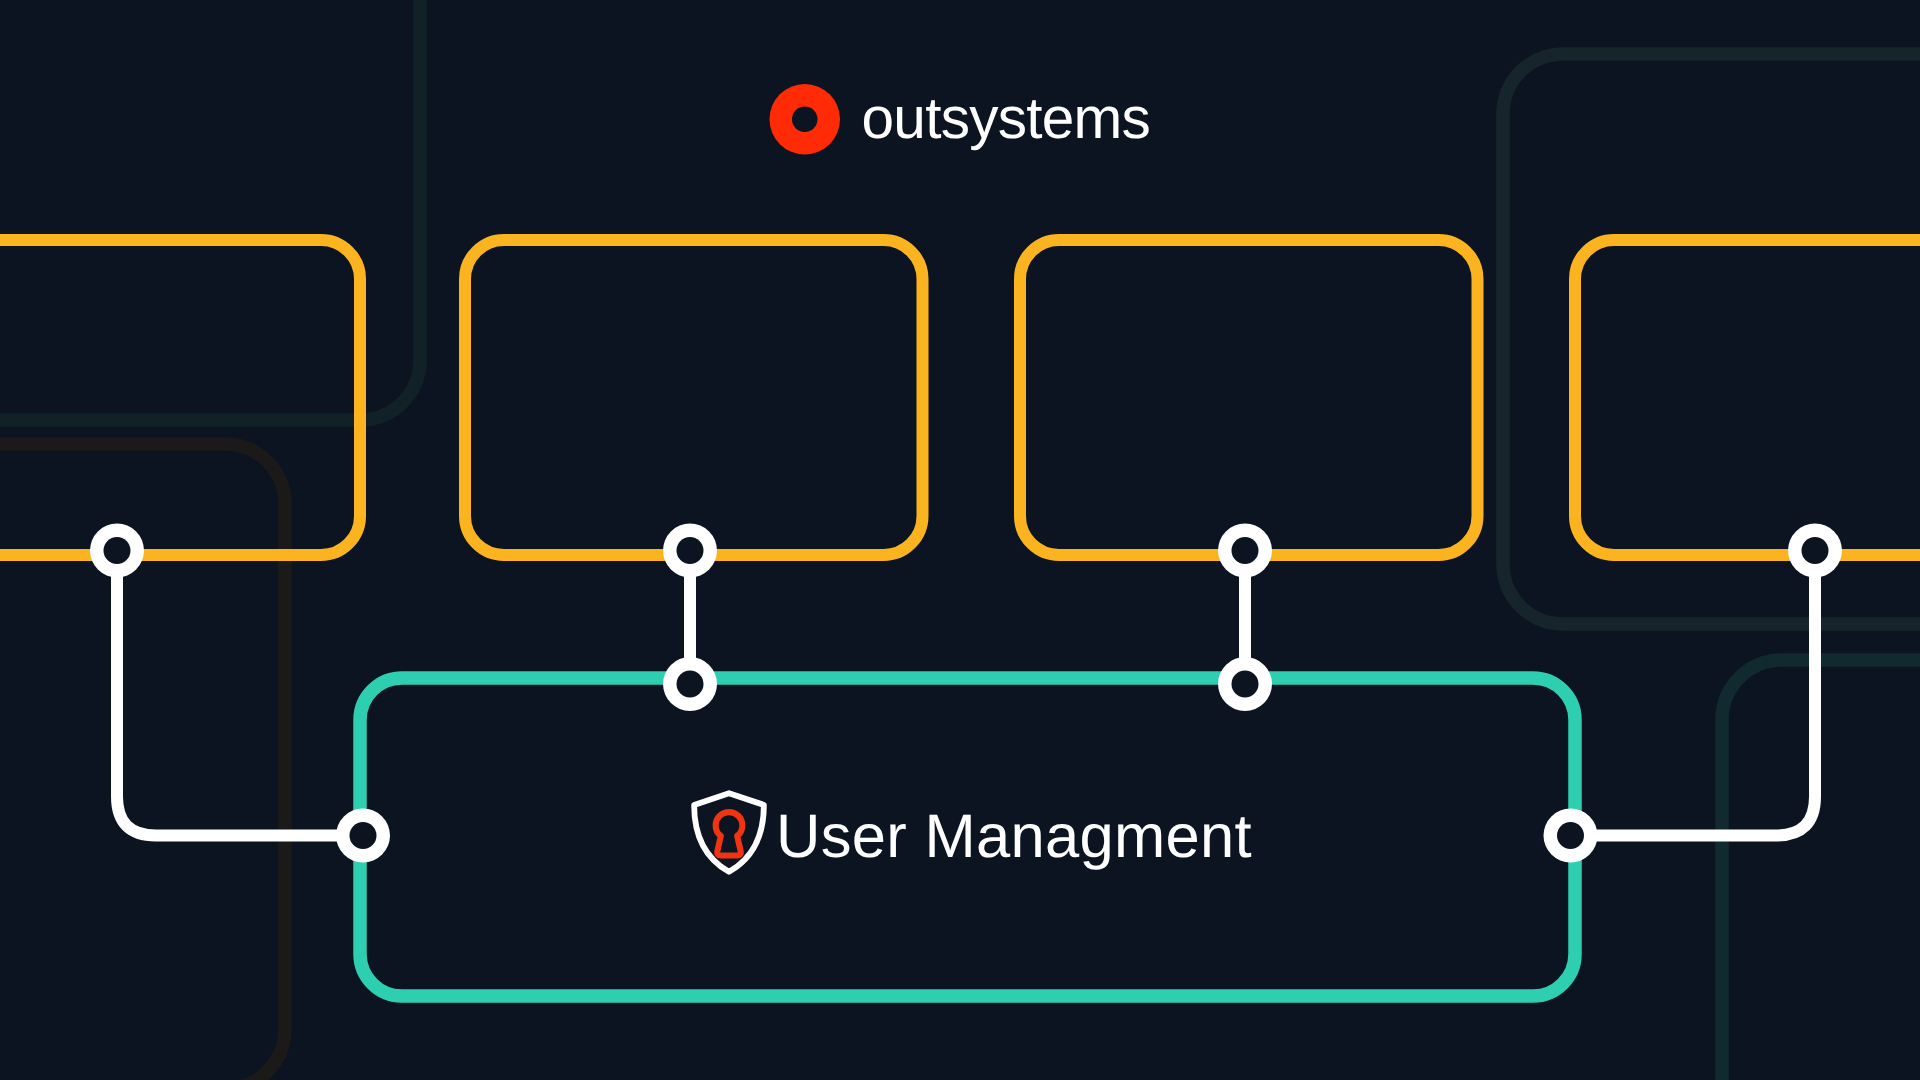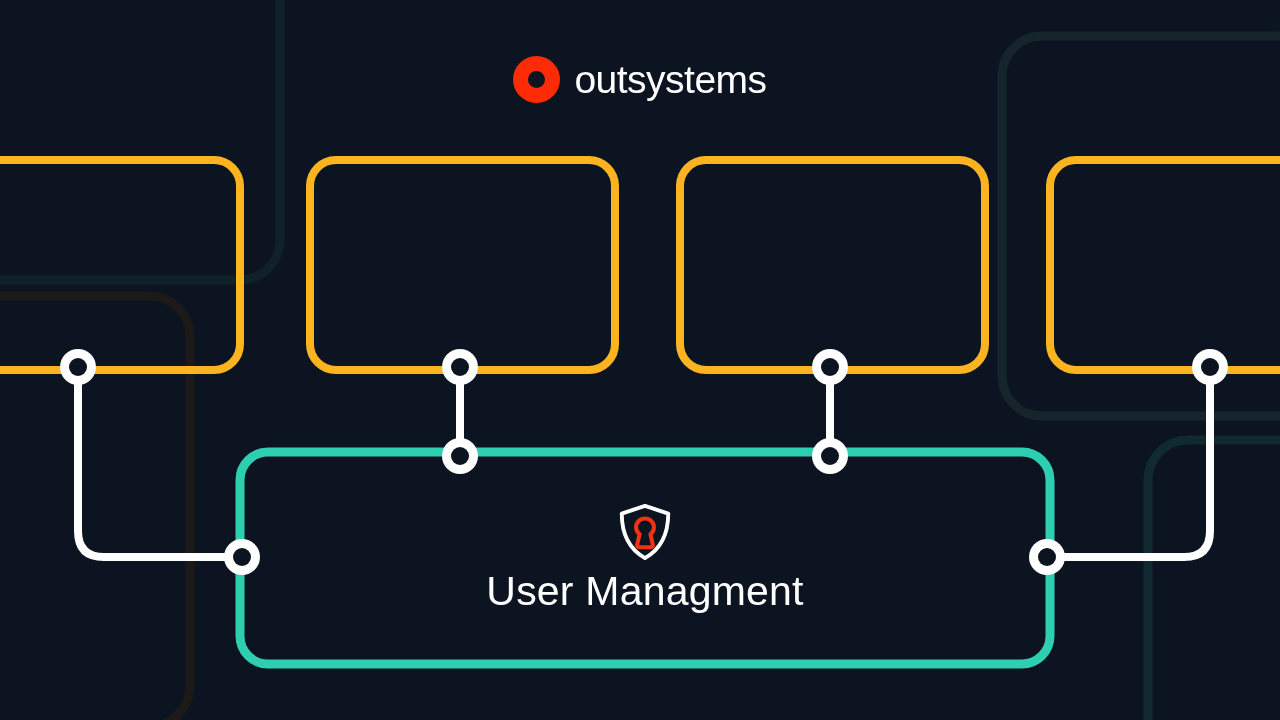--- a/index.html
+++ b/index.html
@@ -69,21 +69,21 @@
 
   
   #center-content {
     position: absolute;
     z-index: 6;
     left: 250px;
     top: 452px;
     width: 790px;
     height: 212px;
     display: flex;
-    flex-direction: column;
+    flex-direction: row;
     align-items: center;
     justify-content: center;
     pointer-events: none;
     text-align: center;
   }
   #shield-icon-wrap {
     width: 62px;
     height: 62px;
     margin-bottom: 6px;
   }

